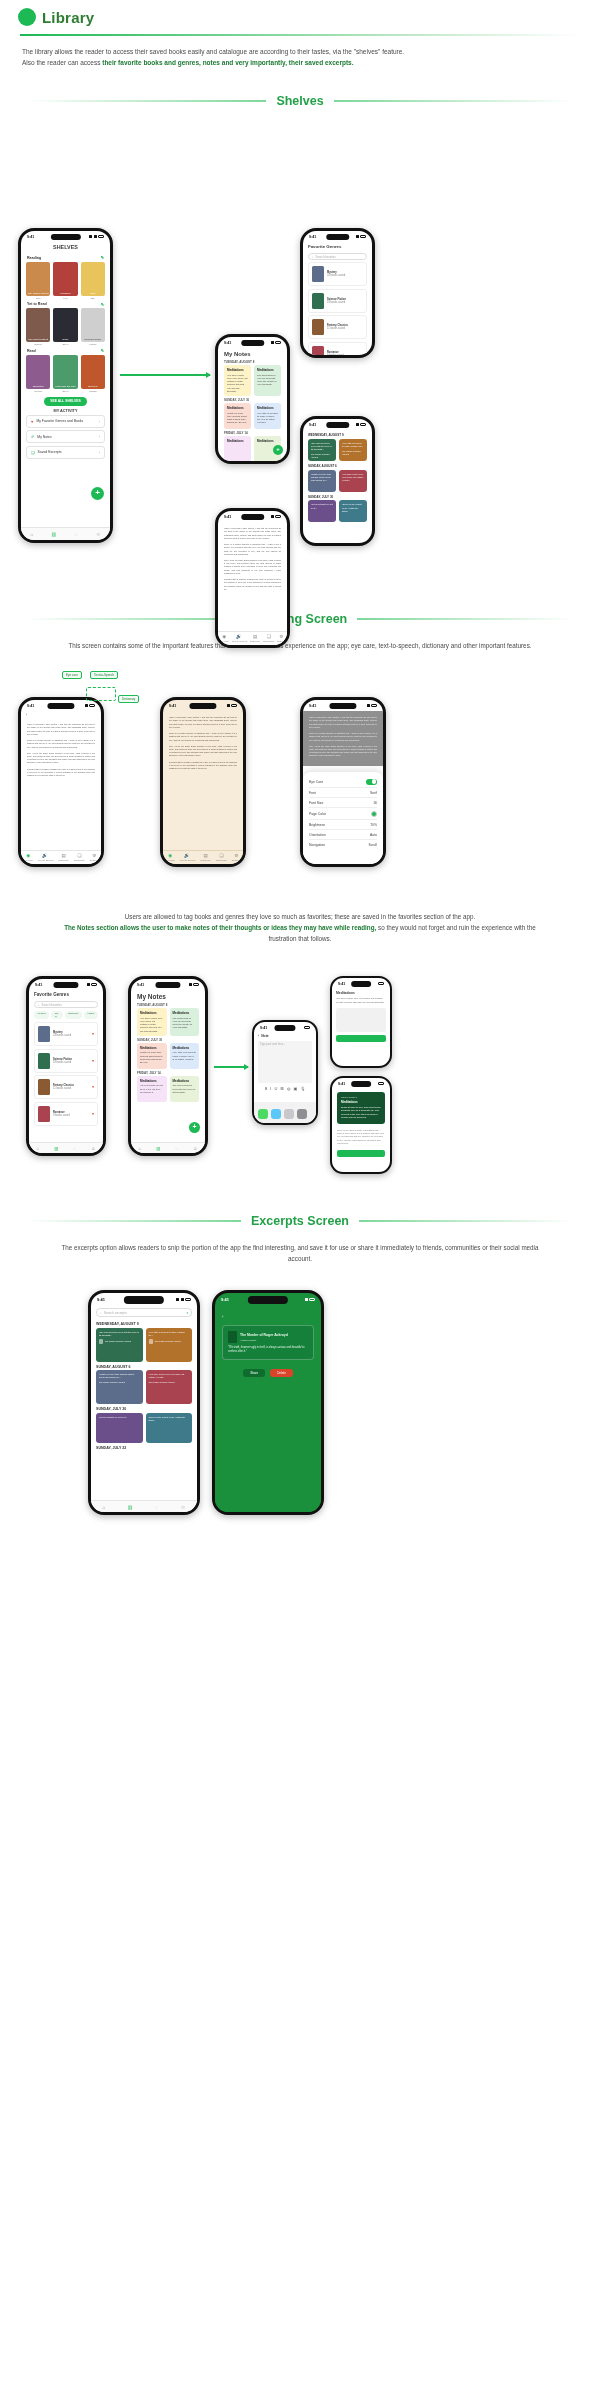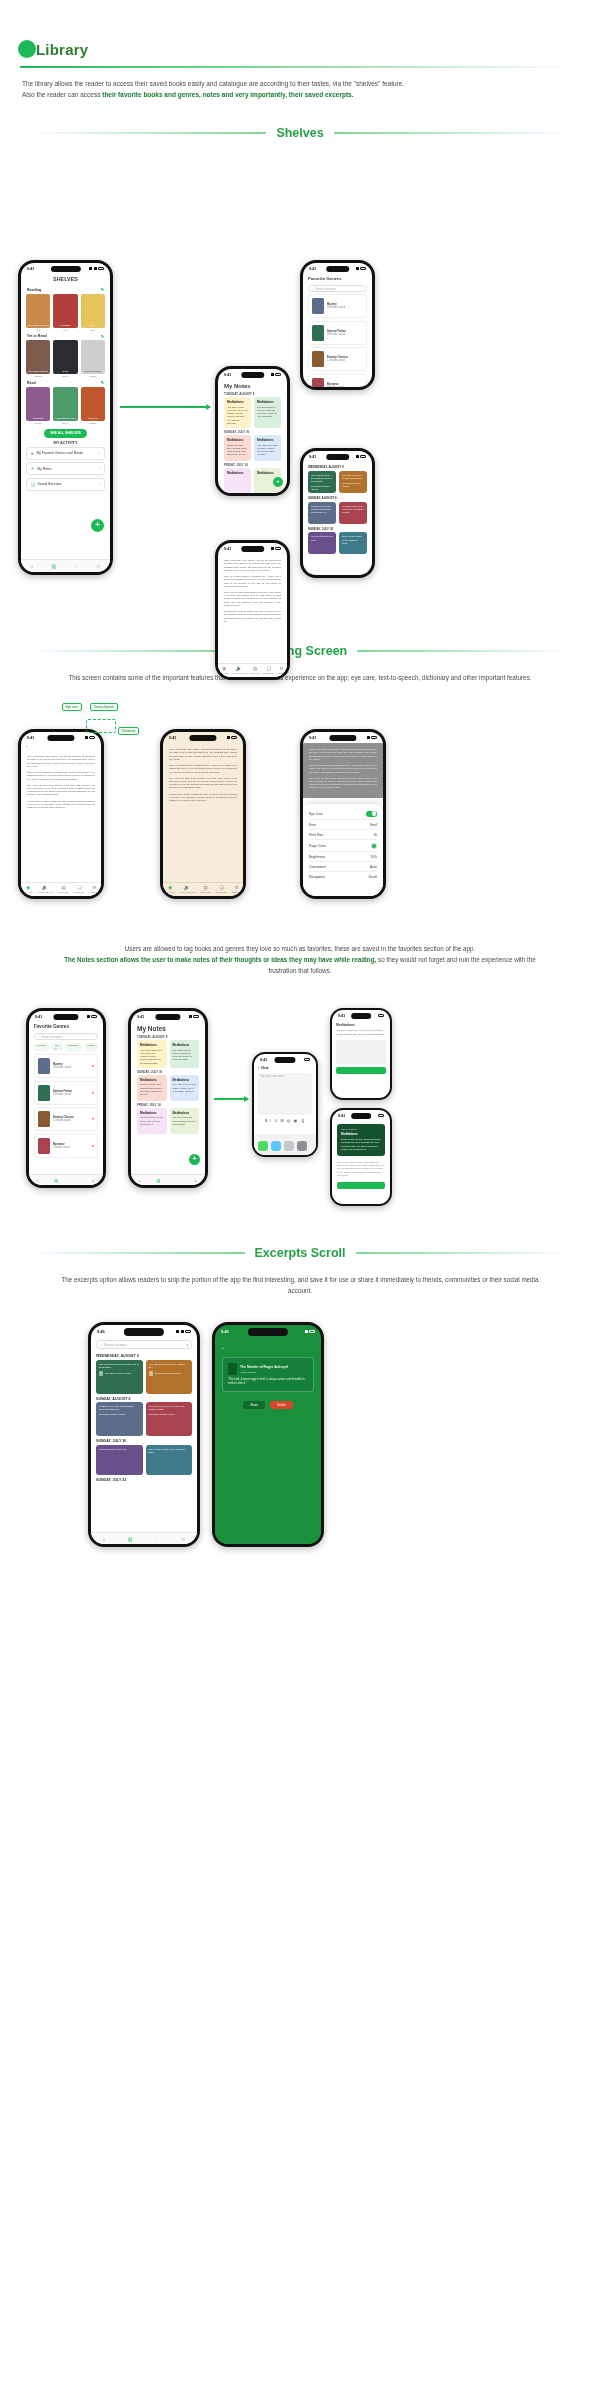--- a/index.html
+++ b/index.html
@@ -8,23 +8,22 @@
     width:600px;
     background:#ffffff;
     font-family:"Liberation Sans", sans-serif;
     color:#3a3a3a;
     -webkit-font-smoothing:antialiased;
   }
   .page { width:600px; position:relative; padding:0 0 40px 0; }
 
   
   .lib-header {
-    display:flex; align-items:center; gap:0;
+    display:flex; align-items:center; gap:6px;
     padding:8px 18px 4px 18px;
-    margin-top:32px;
   }
   .lib-dot {
     width:18px; height:18px; border-radius:50%;
     background:#1DB954;
     flex:0 0 auto;
   }
   .lib-title {
     font-size:15px; font-weight:bold; color:#2e7d32;
     letter-spacing:.2px;
   }
@@ -796,21 +795,21 @@
         <div style="font-size:3px;font-weight:bold;margin:1px 0">Meditations</div>
         <div>Begin at once to live, and count each separate day as a separate life. The present is the only thing of which a person can be deprived.</div>
       </div>
       <div style="font-size:2.2px;line-height:1.5;padding:2px 5px;color:#777">There is a certain honesty in admitting this. A page is not a mirror; it is a window with rain on it. We look through and see what we are prepared to see, and the rest passes by unnoticed and unmourned.</div>
       <div style="margin:3px 5px;background:#1DB954;border-radius:2px;height:7px"></div>
     </div>
   </div>
 
   <div class="sec-title-wrap">
     <div class="sec-line"></div>
-    <div class="sec-title">Excerpts Scroll</div>
+    <div class="sec-title">Excerpts Screen</div>
     <div class="sec-line rev"></div>
   </div>
   <div class="sec-desc">The excerpts option allows readers to snip the portion of the app the find interesting, and save it for use or share it immediately to friends, communities or their social media account.</div>
 
   <div style="position:relative;height:260px;margin-top:16px;">
 
     <div class="phone" style="left:88px; top:10px; width:112px; height:225px;">
       <div class="notch"></div>
       <div class="statusbar" style="height:13px;font-size:4px">
         <span>9:41</span>

